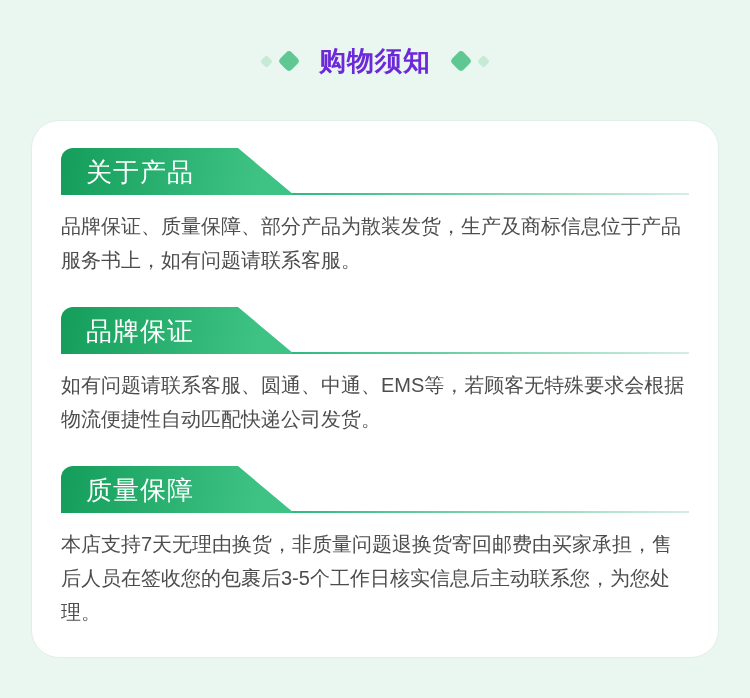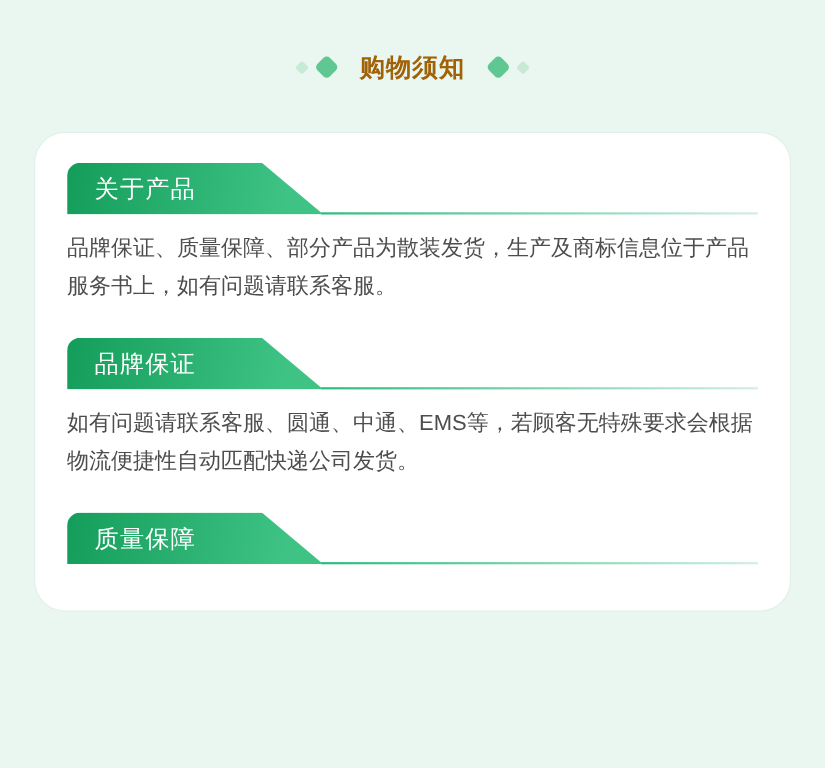--- a/index.html
+++ b/index.html
@@ -19,24 +19,24 @@
   
   .title-row {
     margin-top: 42px;
     height: 38px;
     display: flex;
     align-items: center;
     justify-content: center;
   }
   .page-title {
     margin: 4px 16px;
-    font-size: 23px;
+    font-size: 27px;
     line-height: 38px;
     font-weight: bold;
-    color: #a16207;
+    color: #6d28d9;
     letter-spacing: 1px;
   }
   .diamond {
     display: inline-block;
     transform: rotate(45deg);
     flex: 0 0 auto;
   }
   .diamond.large {
     width: 16px;
     height: 16px;
@@ -78,21 +78,21 @@
     background: linear-gradient(100deg, #149d5a 0%, #3ec385 85%);
     border-top-left-radius: 12px;
     clip-path: polygon(0 0, 177px 0, 233px 47px, 0 47px);
   }
   .banner-label {
     position: absolute;
     left: 25px;
     top: 50%;
     transform: translateY(-50%);
     color: #ffffff;
-    font-size: 22px;
+    font-size: 26px;
     letter-spacing: 1px;
   }
   .banner-line {
     position: absolute;
     left: 231px;
     right: 0;
     bottom: 0;
     height: 2px;
     background: linear-gradient(to right, #2abb7e, #d4eee2);
   }
@@ -138,17 +138,18 @@
       </div>
       <p class="section-body">如有问题请联系客服、圆通、中通、EMS等，若顾客无特殊要求会根据物流便捷性自动匹配快递公司发货。</p>
     </section>
 
     <section class="notice-section">
       <div class="banner">
         <div class="banner-shape"></div>
         <span class="banner-label">质量保障</span>
         <div class="banner-line"></div>
       </div>
+      <p class="section-body">本店支持7天无理由换货，非质量问题退换货寄回邮费由买家承担，售后人员在签收您的包裹后3-5个工作日核实信息后主动联系您，为您处理。</p>
     </section>
 
   </div>
 
 </div>
 
 </body></html>

